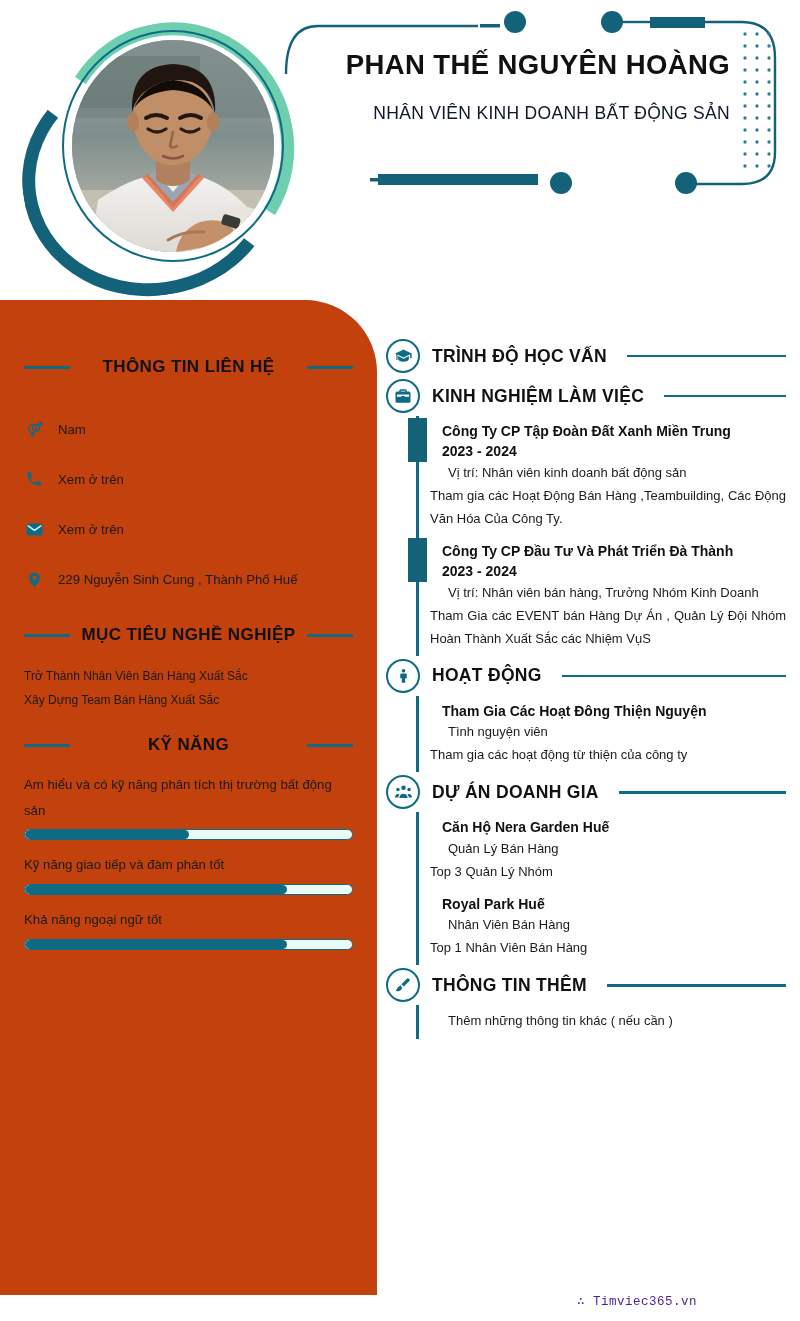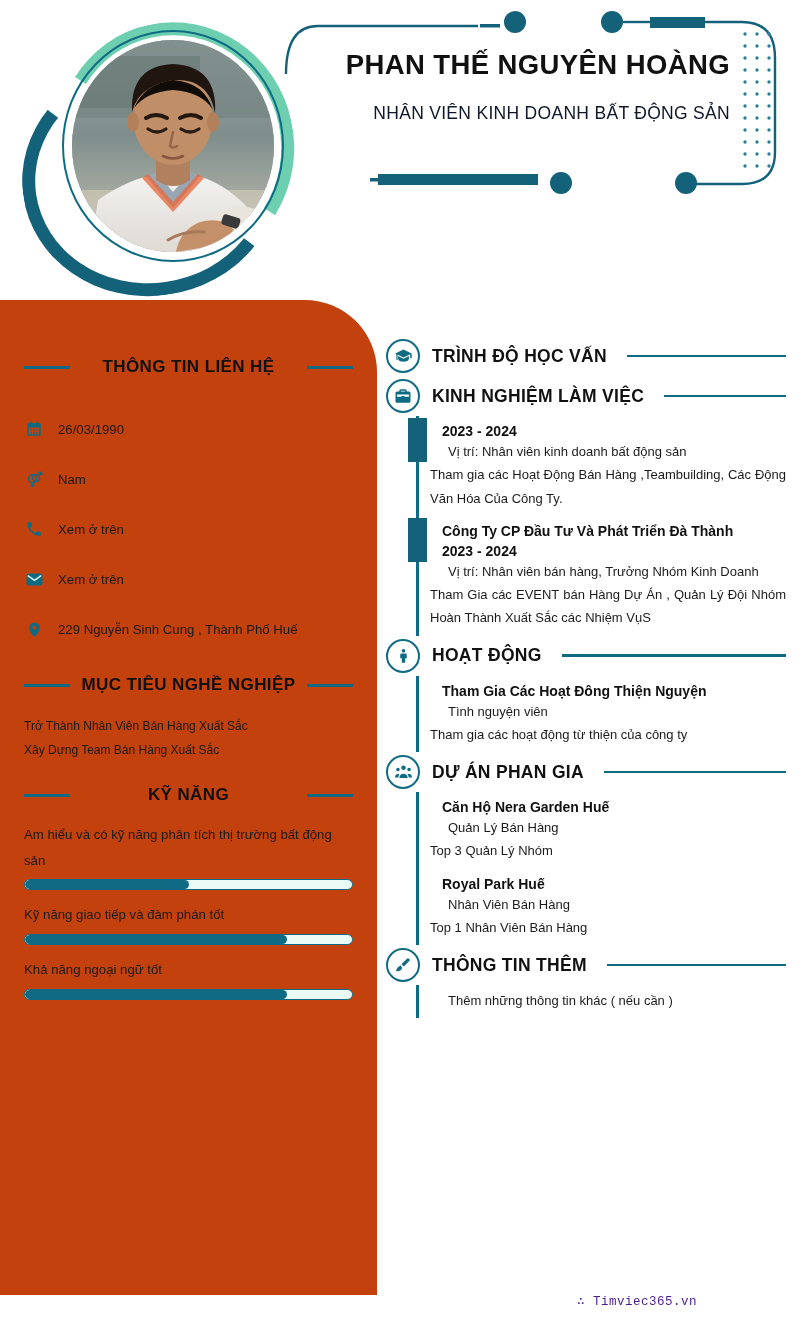--- a/index.html
+++ b/index.html
@@ -252,28 +252,20 @@
   <div class="sidebar">
 
     <div style="padding-top:52px;">
       <div class="side-head">
         <span class="rule l"></span>
         <span class="t">THÔNG TIN LIÊN HỆ</span>
         <span class="rule r"></span>
       </div>
 
       <div class="contact-list">
-        <div class="c-row">
-          <span class="c-ico">
-            <svg width="18" height="18" viewBox="0 0 24 24" fill="currentColor">
-                <path d="M7 2v2H5a2 2 0 0 0-2 2v13a2 2 0 0 0 2 2h14a2 2 0 0 0 2-2V6a2 2 0 0 0-2-2h-2V2h-2v2H9V2H7zm12 8v9H5v-9h14zM7 12v2h2v-2H7zm4 0v2h2v-2h-2zm4 0v2h2v-2h-2zM7 16v2h2v-2H7zm4 0v2h2v-2h-2zm4 0v2h2v-2h-2z"></path>
-              </svg>
-          </span>
-          <span class="c-txt">26/03/1990</span>
-        </div>
 
         <div class="c-row">
           <span class="c-ico">
             <svg width="19" height="19" viewBox="0 0 24 24" fill="none" stroke="currentColor" stroke-width="1.8">
               <circle cx="9.5" cy="11" r="5"></circle>
                 <path d="M9.5 16v5M7 19h5"></path>
               <circle cx="14" cy="10" r="4.4"></circle>
                 <path d="M17.2 6.8 21 3m-4.2 0H21v4.2"></path>
             </svg>
           </span>
@@ -372,20 +364,21 @@
               <path d="M9 3a2 2 0 0 0-2 2v1H4a2 2 0 0 0-2 2v11a2 2 0 0 0 2 2h16a2 2 0 0 0 2-2V8a2 2 0 0 0-2-2h-3V5a2 2 0 0 0-2-2H9zm0 2h6v1H9V5zm-5 5h16v3h-6v-1h-4v1H4v-3z"></path>
             </svg>
           </span>
           <span class="sec-title">KINH NGHIỆM LÀM VIỆC</span>
           <span class="sec-rule"></span>
         </div>
         <div class="entries">
           <div class="entry">
             <div class="bar"></div>
             <div class="knob"></div>
+            <div class="e-title">Công Ty CP Tập Đoàn Đất Xanh Miền Trung</div>
             <div class="e-title">2023 - 2024</div>
             <div class="e-sub">Vị trí: Nhân viên kinh doanh bất động sản</div>
             <div class="e-desc just">Tham gia các Hoạt Động Bán Hàng ,Teambuilding, Các Động Văn Hóa Của Công Ty.</div>
           </div>
           <div class="entry">
             <div class="bar"></div>
             <div class="knob"></div>
             <div class="e-title">Công Ty CP Đầu Tư Và Phát Triển Đà Thành</div>
             <div class="e-title">2023 - 2024</div>
             <div class="e-sub">Vị trí: Nhân viên bán hàng, Trưởng Nhóm Kinh Doanh</div>
@@ -418,21 +411,21 @@
           <span class="sec-ico">
             <svg width="19" height="18" viewBox="0 0 24 24" fill="currentColor">
               <circle cx="12" cy="6.4" r="3"></circle>
               <path d="M6.6 19.2c0-3 2.4-5 5.4-5s5.4 2 5.4 5v.8H6.6v-.8z"></path>
               <circle cx="4.6" cy="8.6" r="2.3"></circle>
               <path d="M0.8 18.4c0-2.3 1.7-3.8 3.8-3.8 .8 0 1.5.2 2.1.6-1 1-1.6 2.4-1.7 4.1H.8v-.9z"></path>
               <circle cx="19.4" cy="8.6" r="2.3"></circle>
               <path d="M23.2 18.4c0-2.3-1.7-3.8-3.8-3.8-.8 0-1.5.2-2.1.6 1 1 1.6 2.4 1.7 4.1h4.2v-.9z"></path>
             </svg>
           </span>
-          <span class="sec-title">DỰ ÁN PHAN GIA</span>
+          <span class="sec-title">DỰ ÁN DOANH GIA</span>
           <span class="sec-rule"></span>
         </div>
         <div class="entries">
           <div class="entry">
             <div class="bar"></div>
             <div class="e-title">Căn Hộ Nera Garden Huế</div>
             <div class="e-sub">Quản Lý Bán Hàng</div>
             <div class="e-desc">Top 3 Quản Lý Nhóm</div>
           </div>
           <div class="entry">

